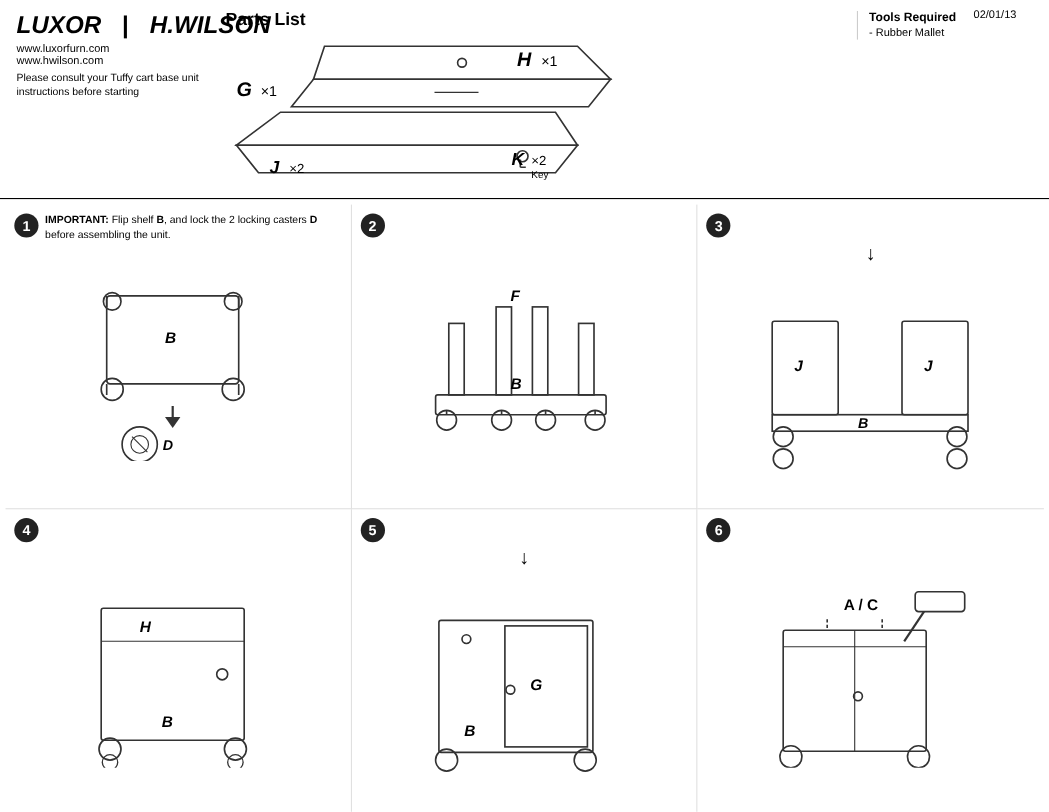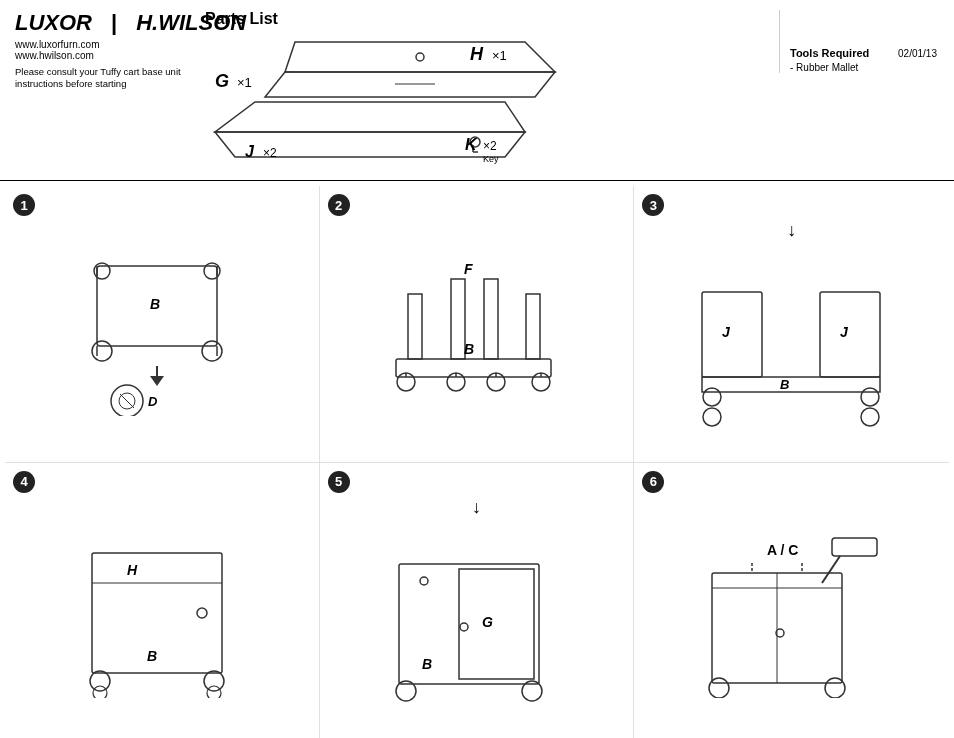--- a/index.html
+++ b/index.html
@@ -81,33 +81,31 @@
       width: 160px;
       flex-shrink: 0;
       padding-left: 10px;
       border-left: 1px solid #ccc;
     }
 
     .tools-title {
       font-size: 11px;
       font-weight: bold;
       margin-bottom: 3px;
-      margin-top: 37px;
     }
 
     .tools-item {
       font-size: 10px;
     }
 
     .date-text {
       position: absolute;
       top: 8px;
-      right: 17px;
+      right: 30px;
       font-size: 10px;
-      margin-top: 40px;
     }
 
     
     .steps-grid {
       display: grid;
       grid-template-columns: 1fr 1fr 1fr;
       grid-template-rows: 1fr 1fr;
       flex: 1;
       padding: 5px;
       gap: 0px;
@@ -265,20 +263,23 @@
 
   <div class="date-text">02/01/13</div>
 </div>
 
 <div class="content-area">
   <div class="steps-grid">
 
     <div class="step">
       <div style="display:flex; align-items:flex-start; gap:6px;">
         <div class="step-number">1</div>
+        <div class="step-text">
+          <strong>IMPORTANT:</strong> Flip shelf <strong>B</strong>, and lock the 2 locking casters <strong>D</strong> before assembling the unit.
+        </div>
       </div>
       <div class="step-image">
         <svg width="180" height="155" viewBox="0 0 180 155">
 
           <rect x="25" y="5" width="120" height="80" rx="3" fill="none" stroke="#333" stroke-width="1.5"></rect>
 
           <circle cx="30" cy="90" r="10" fill="none" stroke="#333" stroke-width="1.5"></circle>
           <circle cx="140" cy="90" r="10" fill="none" stroke="#333" stroke-width="1.5"></circle>
           <circle cx="30" cy="10" r="8" fill="none" stroke="#333" stroke-width="1.5"></circle>
           <circle cx="140" cy="10" r="8" fill="none" stroke="#333" stroke-width="1.5"></circle>

